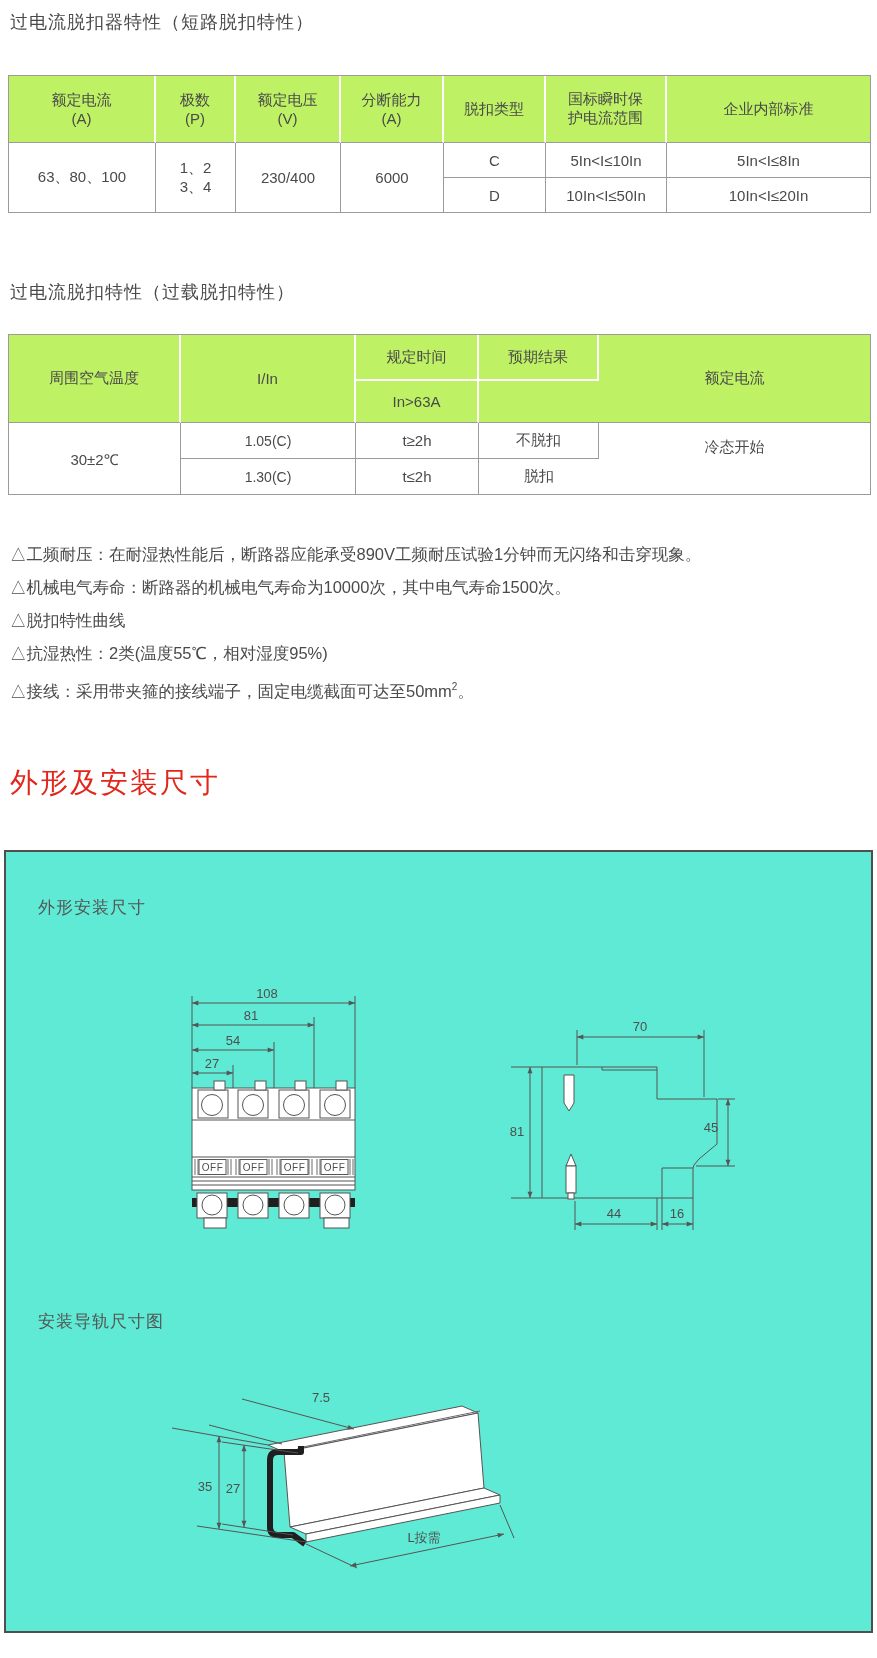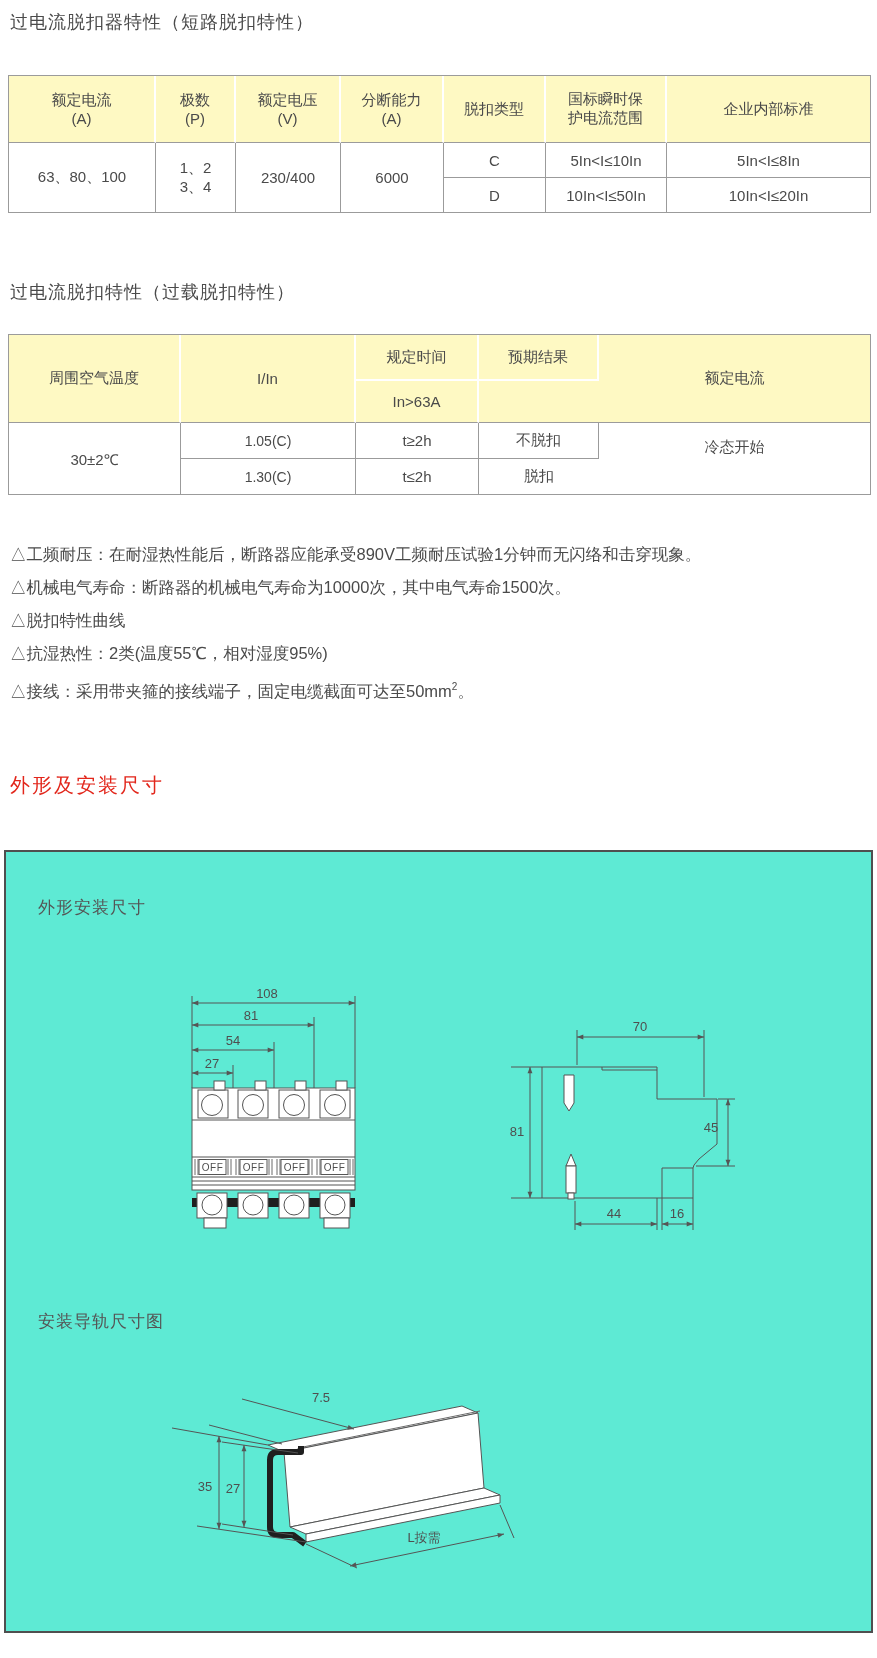--- a/index.html
+++ b/index.html
@@ -2,42 +2,42 @@
 <html><head>
 <meta charset="utf-8">
 <style>
   html,body{margin:0;padding:0;background:#fff;}
   #page{position:relative;width:877px;height:1658px;background:#fff;
         font-family:"Liberation Sans",sans-serif;color:#4a4a4a;overflow:hidden;border-radius:24px;}
   .sec-title{position:absolute;left:10px;font-size:18px;color:#4a4a4a;letter-spacing:1px;}
   
   table{border-collapse:separate;border-spacing:0;table-layout:fixed;
         position:absolute;left:8px;border:1px solid #9b9b9b;}
-  th{background:#fef9c3;font-weight:400;font-size:15px;color:#4a4a4a;text-align:center;
+  th{background:#bef264;font-weight:400;font-size:15px;color:#4a4a4a;text-align:center;
      vertical-align:middle;border-right:2px solid #fff;white-space:pre-line;padding:0 2px;}
   th:last-child{border-right:none;}
   td{font-size:15px;color:#4a4a4a;text-align:center;vertical-align:middle;
      border-right:1px solid #9b9b9b;border-bottom:1px solid #9b9b9b;white-space:pre-line;}
   td:last-child{border-right:none;}
   tbody tr:last-child td{border-bottom:none;}
   td[rowspan]{border-bottom:none;}
   .t1 thead th{height:66px;border-bottom:1px solid #9b9b9b;}
   .t1 tbody td{height:32px;}
   .t2 thead tr:first-child th{height:44px;border-bottom:2px solid #fff;}
   .t2 thead tr:first-child th[rowspan]{height:87px;border-bottom:1px solid #9b9b9b;}
   .t2 thead tr:nth-child(2) th{height:41px;border-bottom:1px solid #9b9b9b;}
   .t2 tbody td{height:33px;}
   .t2 td.va-top{vertical-align:top;padding-top:15px;}
   .small-num{font-size:14px;margin-top:16px;}
   
   #notes{position:absolute;left:10px;top:538px;font-size:16.5px;line-height:33px;color:#4a4a4a;}
   #notes sup{font-size:10px;vertical-align:super;}
   
-  #dim-heading{position:absolute;left:10px;top:764px;font-size:20px;color:#e2261b;
-               letter-spacing:2px;font-weight:400;margin-top:8px;}
+  #dim-heading{position:absolute;left:10px;top:764px;font-size:28px;color:#e2261b;
+               letter-spacing:2px;font-weight:400;}
   
   #draw-box{position:absolute;left:4px;top:850px;width:865px;height:779px;
             border:2px solid #4f4f4f;background:#5eead4;}
   .box-label{position:absolute;font-size:17px;color:#555;letter-spacing:1px;}
   svg{position:absolute;}
   .ln{stroke:#555;stroke-width:1;fill:none;}
   .thin{stroke:#6a6a6a;stroke-width:1;fill:none;}
   .wfill{fill:#fff;stroke:#555;stroke-width:1;}
   .dlabel{font:13px "Liberation Sans",sans-serif;fill:#4f4f4f;}
   .offlabel{font:10px "Liberation Sans",sans-serif;fill:#4f4f4f;letter-spacing:.5px;}

